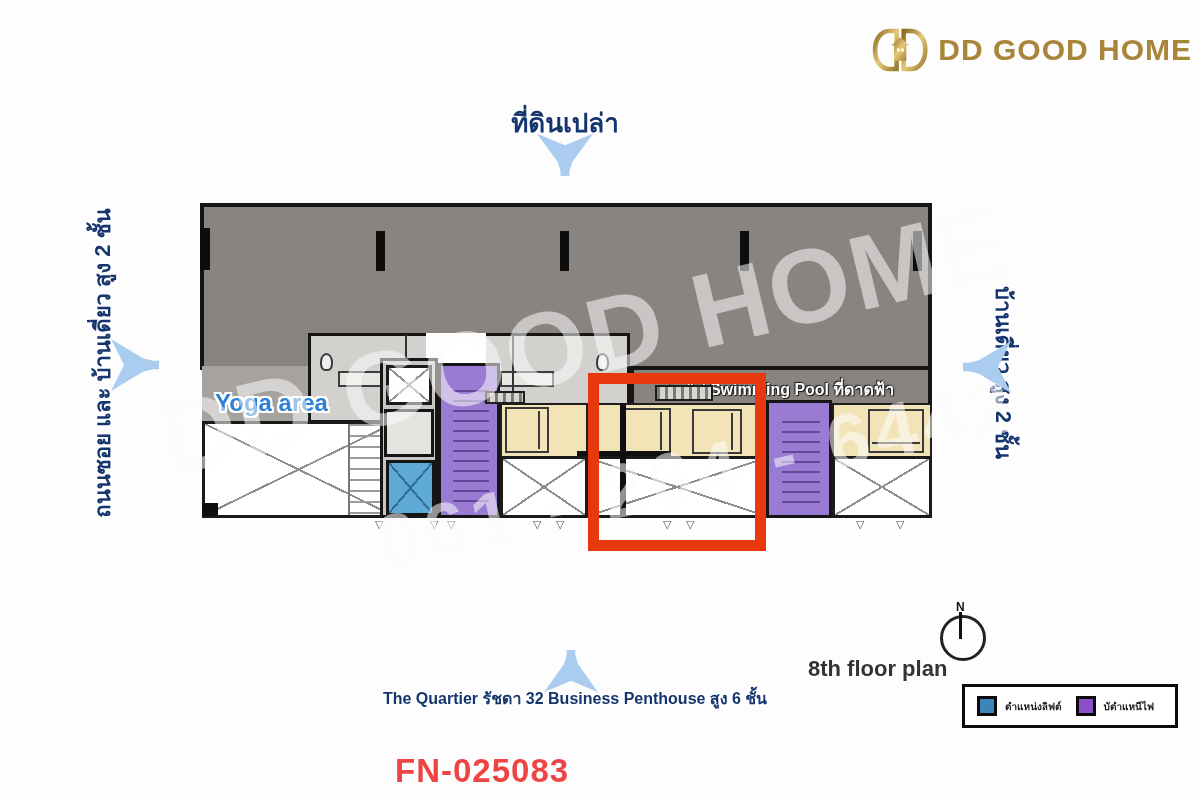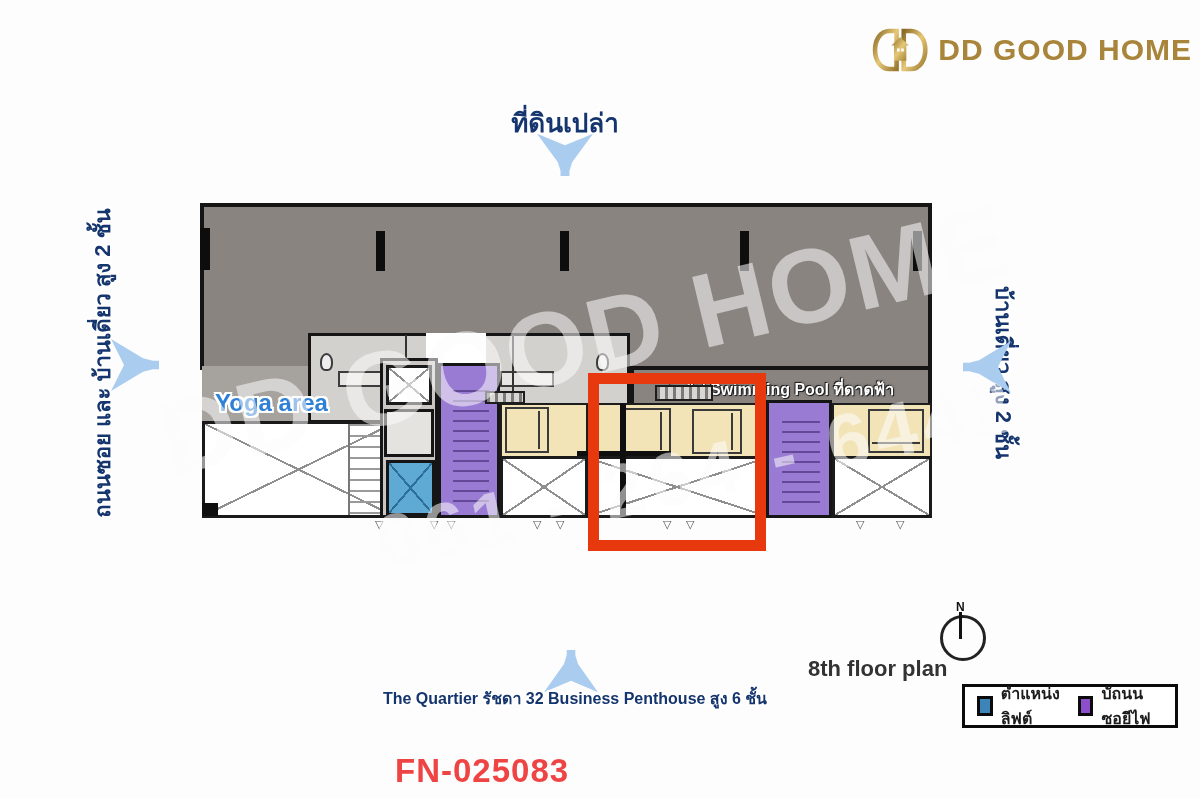--- a/index.html
+++ b/index.html
@@ -61,21 +61,21 @@
 
   
   .floor-note{font-size:22px;font-weight:800;color:#333;}
   .compass-circle{width:40px;height:40px;border:3px solid #222;border-radius:50%;}
   .compass-needle{width:3px;height:27px;background:#111;}
   .compass-n{font-size:12px;font-weight:800;color:#111;}
 
   
   .legend{display:flex;align-items:center;gap:14px;border:3px solid #0b0b0b;background:#fff;
           padding:10px 12px;box-sizing:border-box;}
-  .legend-item{display:flex;align-items:center;gap:8px;font-size:16px;color:#1c1c1c;font-weight:600;}
+  .legend-item{display:flex;align-items:center;gap:8px;font-size:10px;color:#1c1c1c;font-weight:600;}
   .swatch{width:20px;height:20px;border:3px solid #0b0b0b;box-sizing:border-box;}
 
   
   .phone-box{left:0;top:737px;width:362px;height:62px;box-sizing:border-box;
              background:linear-gradient(120deg,#faf8f4 0%,#e9e4da 35%,#fcfbf9 65%,#e7e2d8 100%);
              border-top:3px solid #c49f3e;border-right:3px solid #c49f3e;border-radius:0 16px 0 0;
              display:flex;align-items:center;justify-content:center;}
   .phone-num{font-size:44px;font-weight:800;color:#e2636a;letter-spacing:1px;
              text-shadow:2px 3px 0 rgba(95,25,25,.85);}
   .fn-code{font-size:33px;font-weight:800;color:#ef4444;letter-spacing:1px;}
@@ -201,19 +201,19 @@
   <div class="abs arrow rot-180" style="left:544px;top:650px;width:54px;height:44px;"></div>
   <div class="abs lbl" style="left:180px;top:686px;width:790px;text-align:center;font-size:16px;">The Quartier รัชดา 32 Business Penthouse สูง 6 ชั้น</div>
 
   <div class="abs legend" style="left:962px;top:684px;width:216px;height:44px;">
     <div class="legend-item">
       <span class="swatch" style="background: rgb(61, 133, 184);"></span>
       <span>ตำแหน่งลิฟต์</span>
     </div>
     <div class="legend-item">
       <span class="swatch" style="background: rgb(140, 79, 201);"></span>
-      <span>บัถนนซอยีไฟ</span>
+      <span>บัตำแหนีไฟ</span>
     </div>
   </div>
 
   <div class="abs fn-code" style="left:395px;top:752px;">FN-025083</div>
 
 </div>
 
 </body></html>

